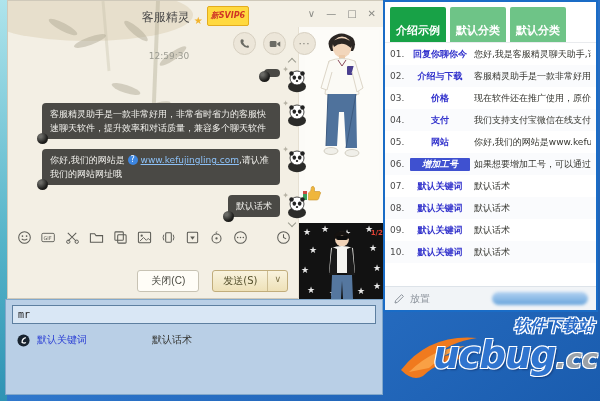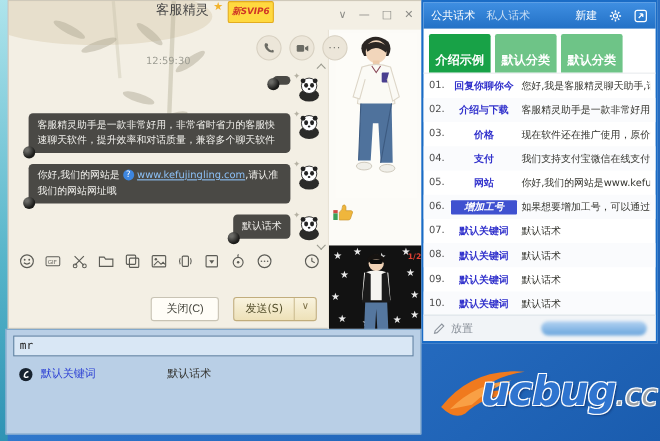--- a/index.html
+++ b/index.html
@@ -8,21 +8,21 @@
     font-family:"DejaVu Sans","Liberation Sans",sans-serif;
     background:linear-gradient(140deg,#4d9ae6 0%,#2a71c6 55%,#1a5cae 100%);
   }
   .left-strip{position:absolute;left:0;top:0;width:7px;height:100%;
     background:linear-gradient(#aee4ec,#55b4c9 60%,#2f93b4);}
 
   
   .chat{position:absolute;left:7px;top:0;width:377px;height:299px;background:#f3efe4;
     border:1px solid #cfc9ba;box-sizing:border-box;}
   .bamboo{position:absolute;left:0;top:0;pointer-events:none;}
-  .titlebar{height:25px;position:relative;display:flex;align-items:flex-start;justify-content:center;gap:4px;z-index:2;}
+  .titlebar{height:25px;position:relative;display:flex;align-items:flex-end;justify-content:center;gap:4px;z-index:2;}
   .title{font-size:12px;color:#474747;}
   .tstar{color:#f2b32b;font-size:10px;}
   .badge{background:#ffd93f;color:#d03526;font-size:8px;font-weight:bold;font-style:italic;
     padding:4px 3px;border-radius:2px;border:1px solid #e3ac1e;line-height:10px;}
   .winctl{position:absolute;right:7px;top:0;height:25px;display:flex;gap:11px;align-items:center;
     color:#8b8b86;font-size:10px;}
   .winctl span{cursor:default;}
 
   .actions{position:absolute;left:225px;top:31px;display:flex;gap:7px;z-index:2;}
   .abtn{width:21px;height:21px;border-radius:50%;background:#ece6d9;border:1px solid #d7d0c1;
@@ -31,21 +31,21 @@
   .sidebar{position:absolute;left:290px;top:26px;width:86px;height:272px;background:#fcfbf7;
     border-left:1px solid #e6e0d2;overflow:hidden;}
   .boywrap{position:absolute;left:6px;top:3px;width:74px;height:150px;}
   .like{position:absolute;left:3px;top:158px;}
   .photo{position:absolute;left:0;bottom:0;width:86px;height:76px;}
   .pageind{position:absolute;right:2px;bottom:62px;color:#e04034;font-size:7px;z-index:3;font-weight:bold;}
   .chev{position:absolute;width:5px;height:5px;border-right:1px solid #9a9a8e;border-bottom:1px solid #9a9a8e;z-index:3;}
   .chev.up{left:281px;top:58px;transform:rotate(-135deg);}
   .chev.dn{left:281px;top:219px;transform:rotate(45deg);}
 
-  .msgs{position:absolute;left:0;top:26px;width:290px;z-index:1;}
+  .msgs{position:absolute;left:16px;top:26px;width:290px;z-index:1;}
   .tstamp{text-align:center;font-size:9px;color:#9b9b91;margin:24px 0 8px;}
   .mrow{display:flex;justify-content:flex-end;align-items:flex-start;padding-right:5px;margin-bottom:10px;}
   .bubble{position:relative;background:#4a4945;color:#f1f0ec;font-size:9px;line-height:14px;
     padding:4px 8px;border-radius:4px;max-width:222px;}
   .tail{position:absolute;left:-5px;bottom:-5px;width:11px;height:11px;border-radius:50%;
     background:radial-gradient(circle at 32% 30%,#6a6a66 12%,#1c1c1a 64%);}
   .sparkle{position:absolute;right:-9px;top:-6px;color:#b5b1a3;font-size:8px;}
   .avatar{width:24px;height:24px;margin-left:5px;flex:none;}
   .msg-link{color:#8cc0f6;text-decoration:underline;cursor:pointer;}
   .qmark{display:inline-block;width:10px;height:10px;border-radius:50%;background:#3d86e0;color:#fff;
@@ -102,21 +102,21 @@
     background:linear-gradient(#b3d2f1,#69a5dc);filter:blur(1.5px);}
 
   
   .watermark{position:absolute;right:0;top:308px;width:195px;height:93px;z-index:3;}
   .wm-swoosh{position:absolute;left:-6px;top:18px;}
   .wm-site{position:absolute;right:6px;top:8px;font-size:16px;font-weight:bold;font-style:italic;color:#2a6cc8;
     text-shadow:1px 1px 0 #fff,-1px -1px 0 #fff,1px -1px 0 #fff,-1px 1px 0 #fff,1px 0 0 #fff,-1px 0 0 #fff;}
   .wm-brandrow{position:absolute;right:2px;top:26px;white-space:nowrap;}
   .wm-brand{font-size:37px;font-weight:bold;font-style:italic;color:#2f74cf;letter-spacing:-1px;
     text-shadow:1px 1px 0 #fff,-1px -1px 0 #fff,1px -1px 0 #fff,-1px 1px 0 #fff,2px 2px 2px rgba(0,0,40,.35);}
-  .wm-tld{font-size:27px;font-weight:normal;font-style:italic;color:#9aa1a9;
+  .wm-tld{font-size:27px;font-weight:bold;font-style:italic;color:#9aa1a9;
     text-shadow:1px 1px 0 #fff,-1px -1px 0 #fff,1px -1px 0 #fff,-1px 1px 0 #fff;}
 </style>
 </head>
 <body>
 
 <div class="left-strip"></div>
 
 <div class="chat">
 
   <svg class="bamboo" width="290" height="130">
@@ -374,39 +374,20 @@
     <svg class="pico" viewBox="0 0 14 14">
       <circle cx="7" cy="7" r="6.5" fill="#18232f"></circle>
       <path d="M9.5 4 Q5.5 5 5.5 9 Q8 10.5 9.5 9" fill="none" stroke="#fff" stroke-width="1.4"></path>
     </svg>
     <span class="pkey">默认关键词</span>
     <span class="pphrase">默认话术</span>
   </div>
 </div>
 
 <div class="panel">
-  <div class="phead">
-    <span class="tab">公共话术</span>
-    <span class="tab inactive">私人话术</span>
-    <span class="pnew">新建</span>
-    <span class="phico">
-      <svg viewBox="0 0 14 14">
-          <circle cx="7" cy="7" r="2" fill="none" stroke="#fff" stroke-width="1.2"></circle>
-          <g stroke="#fff" stroke-width="1.4">
-            <path d="M7 1.5 L7 3.5 M7 10.5 L7 12.5 M1.5 7 L3.5 7 M10.5 7 L12.5 7 M3.2 3.2 L4.6 4.6 M9.4 9.4 L10.8 10.8 M10.8 3.2 L9.4 4.6 M4.6 9.4 L3.2 10.8"></path>
-          </g>
-        </svg>
-    </span>
-    <span class="phico">
-      <svg viewBox="0 0 14 14">
-          <rect x="1.5" y="1.5" width="11" height="11" rx="2" fill="none" stroke="#fff" stroke-width="1.2"></rect>
-          <path d="M5 9 L9 5 M9 5 L9 8 M9 5 L6 5" stroke="#fff" stroke-width="1.2" fill="none"></path>
-        </svg>
-    </span>
-  </div>
 
   <div class="tags">
     <span class="tag active">介绍示例</span>
     <span class="tag">默认分类</span>
     <span class="tag">默认分类</span>
     <span class="tag">默认分类</span>
     <span class="tag">默认分类</span>
     <span class="tag">默认分类</span>
 
   </div>
@@ -471,16 +452,17 @@
     <span class="flabel">放置</span>
     <span class="fblur"></span>
   </div>
 </div>
 
 <div class="watermark">
   <svg class="wm-swoosh" width="120" height="60" viewBox="0 0 120 60">
     <path d="M2 44 Q30 8 78 12 Q50 16 34 32 Q60 26 70 32 Q40 34 24 50 Q14 56 2 44" fill="#f07a1e"></path>
     <path d="M10 46 Q34 22 66 20 Q44 28 30 42 Z" fill="#f9a045"></path>
   </svg>
+  <span class="wm-site">软件下载站</span>
   <span class="wm-brandrow">
     <span class="wm-brand">ucbug</span><span class="wm-tld">.cc</span>
   </span>
 </div>
 
 </body></html>

